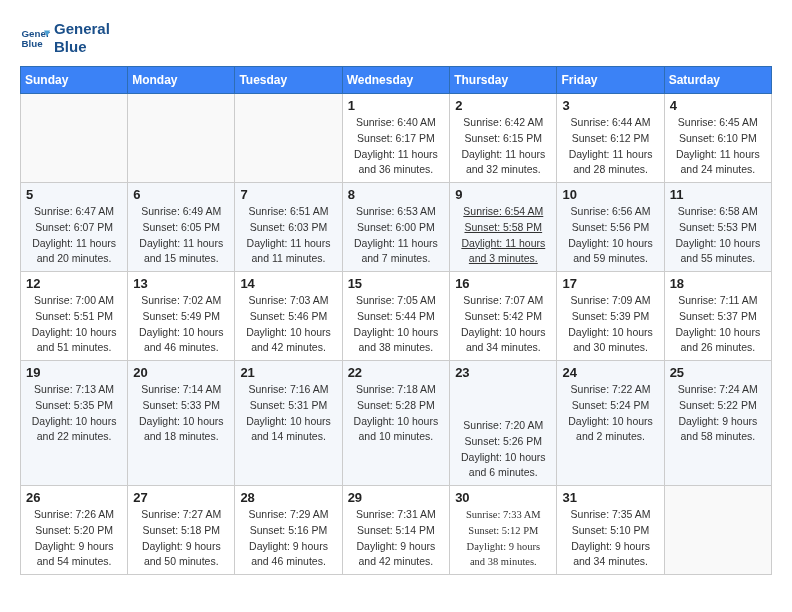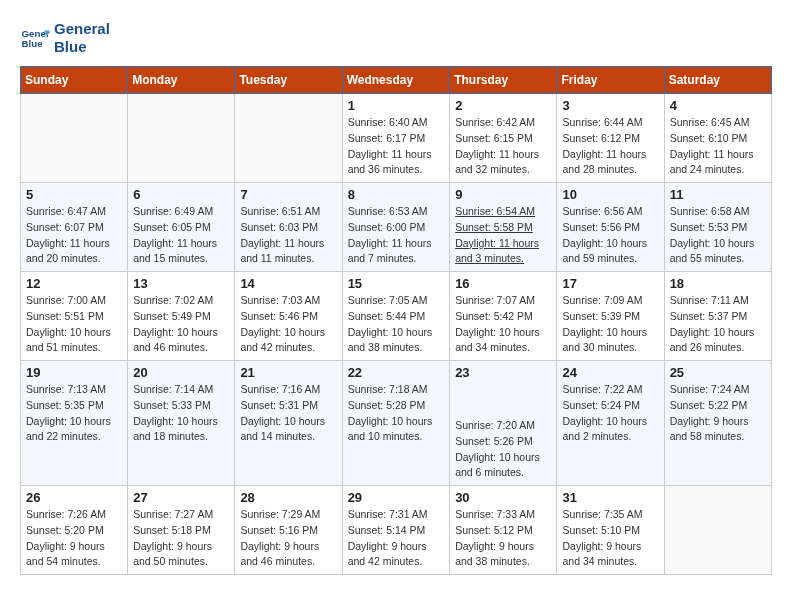--- a/index.html
+++ b/index.html
@@ -36,21 +36,21 @@
     .location {
       font-size: 16px;
       color: #555;
     }
     table {
       width: 100%;
       border-collapse: collapse;
       font-size: 11px;
     }
     thead tr th {
-      background: #c2410c;
+      background: #3b82f6;
       color: #fff;
       padding: 6px 4px;
       text-align: left;
       font-size: 12px;
       font-weight: bold;
       border: 1px solid #2e6db4;
     }
     tbody tr td {
       border: 1px solid #ccc;
       vertical-align: top;
@@ -66,20 +66,21 @@
       font-weight: bold;
       font-size: 13px;
       color: #222;
       display: block;
       margin-bottom: 2px;
     }
     .day-info {
       color: #333;
       font-size: 10.5px;
       line-height: 1.5;
+      text-align: center;
     }
     td.empty {
       background: #f9f9f9;
     }
   </style>
 </head>
 <body>
 
 <div class="header">
   <div class="logo">
@@ -322,21 +323,21 @@
         </td>
         <td>
           <span class="day-number">29</span>
           <div class="day-info" style="white-space: pre-line;">Sunrise: 7:31 AM
 Sunset: 5:14 PM
 Daylight: 9 hours
 and 42 minutes.</div>
         </td>
         <td>
           <span class="day-number">30</span>
-          <div class="day-info" style="white-space: pre-line;">Sunrise: 7:33 AM
+          <div class="day-info" style="white-space: pre-line; font-family: Liberation Serif, serif;">Sunrise: 7:33 AM
 Sunset: 5:12 PM
 Daylight: 9 hours
 and 38 minutes.</div>
         </td>
         <td>
           <span class="day-number">31</span>
           <div class="day-info" style="white-space: pre-line;">Sunrise: 7:35 AM
 Sunset: 5:10 PM
 Daylight: 9 hours
 and 34 minutes.</div>

